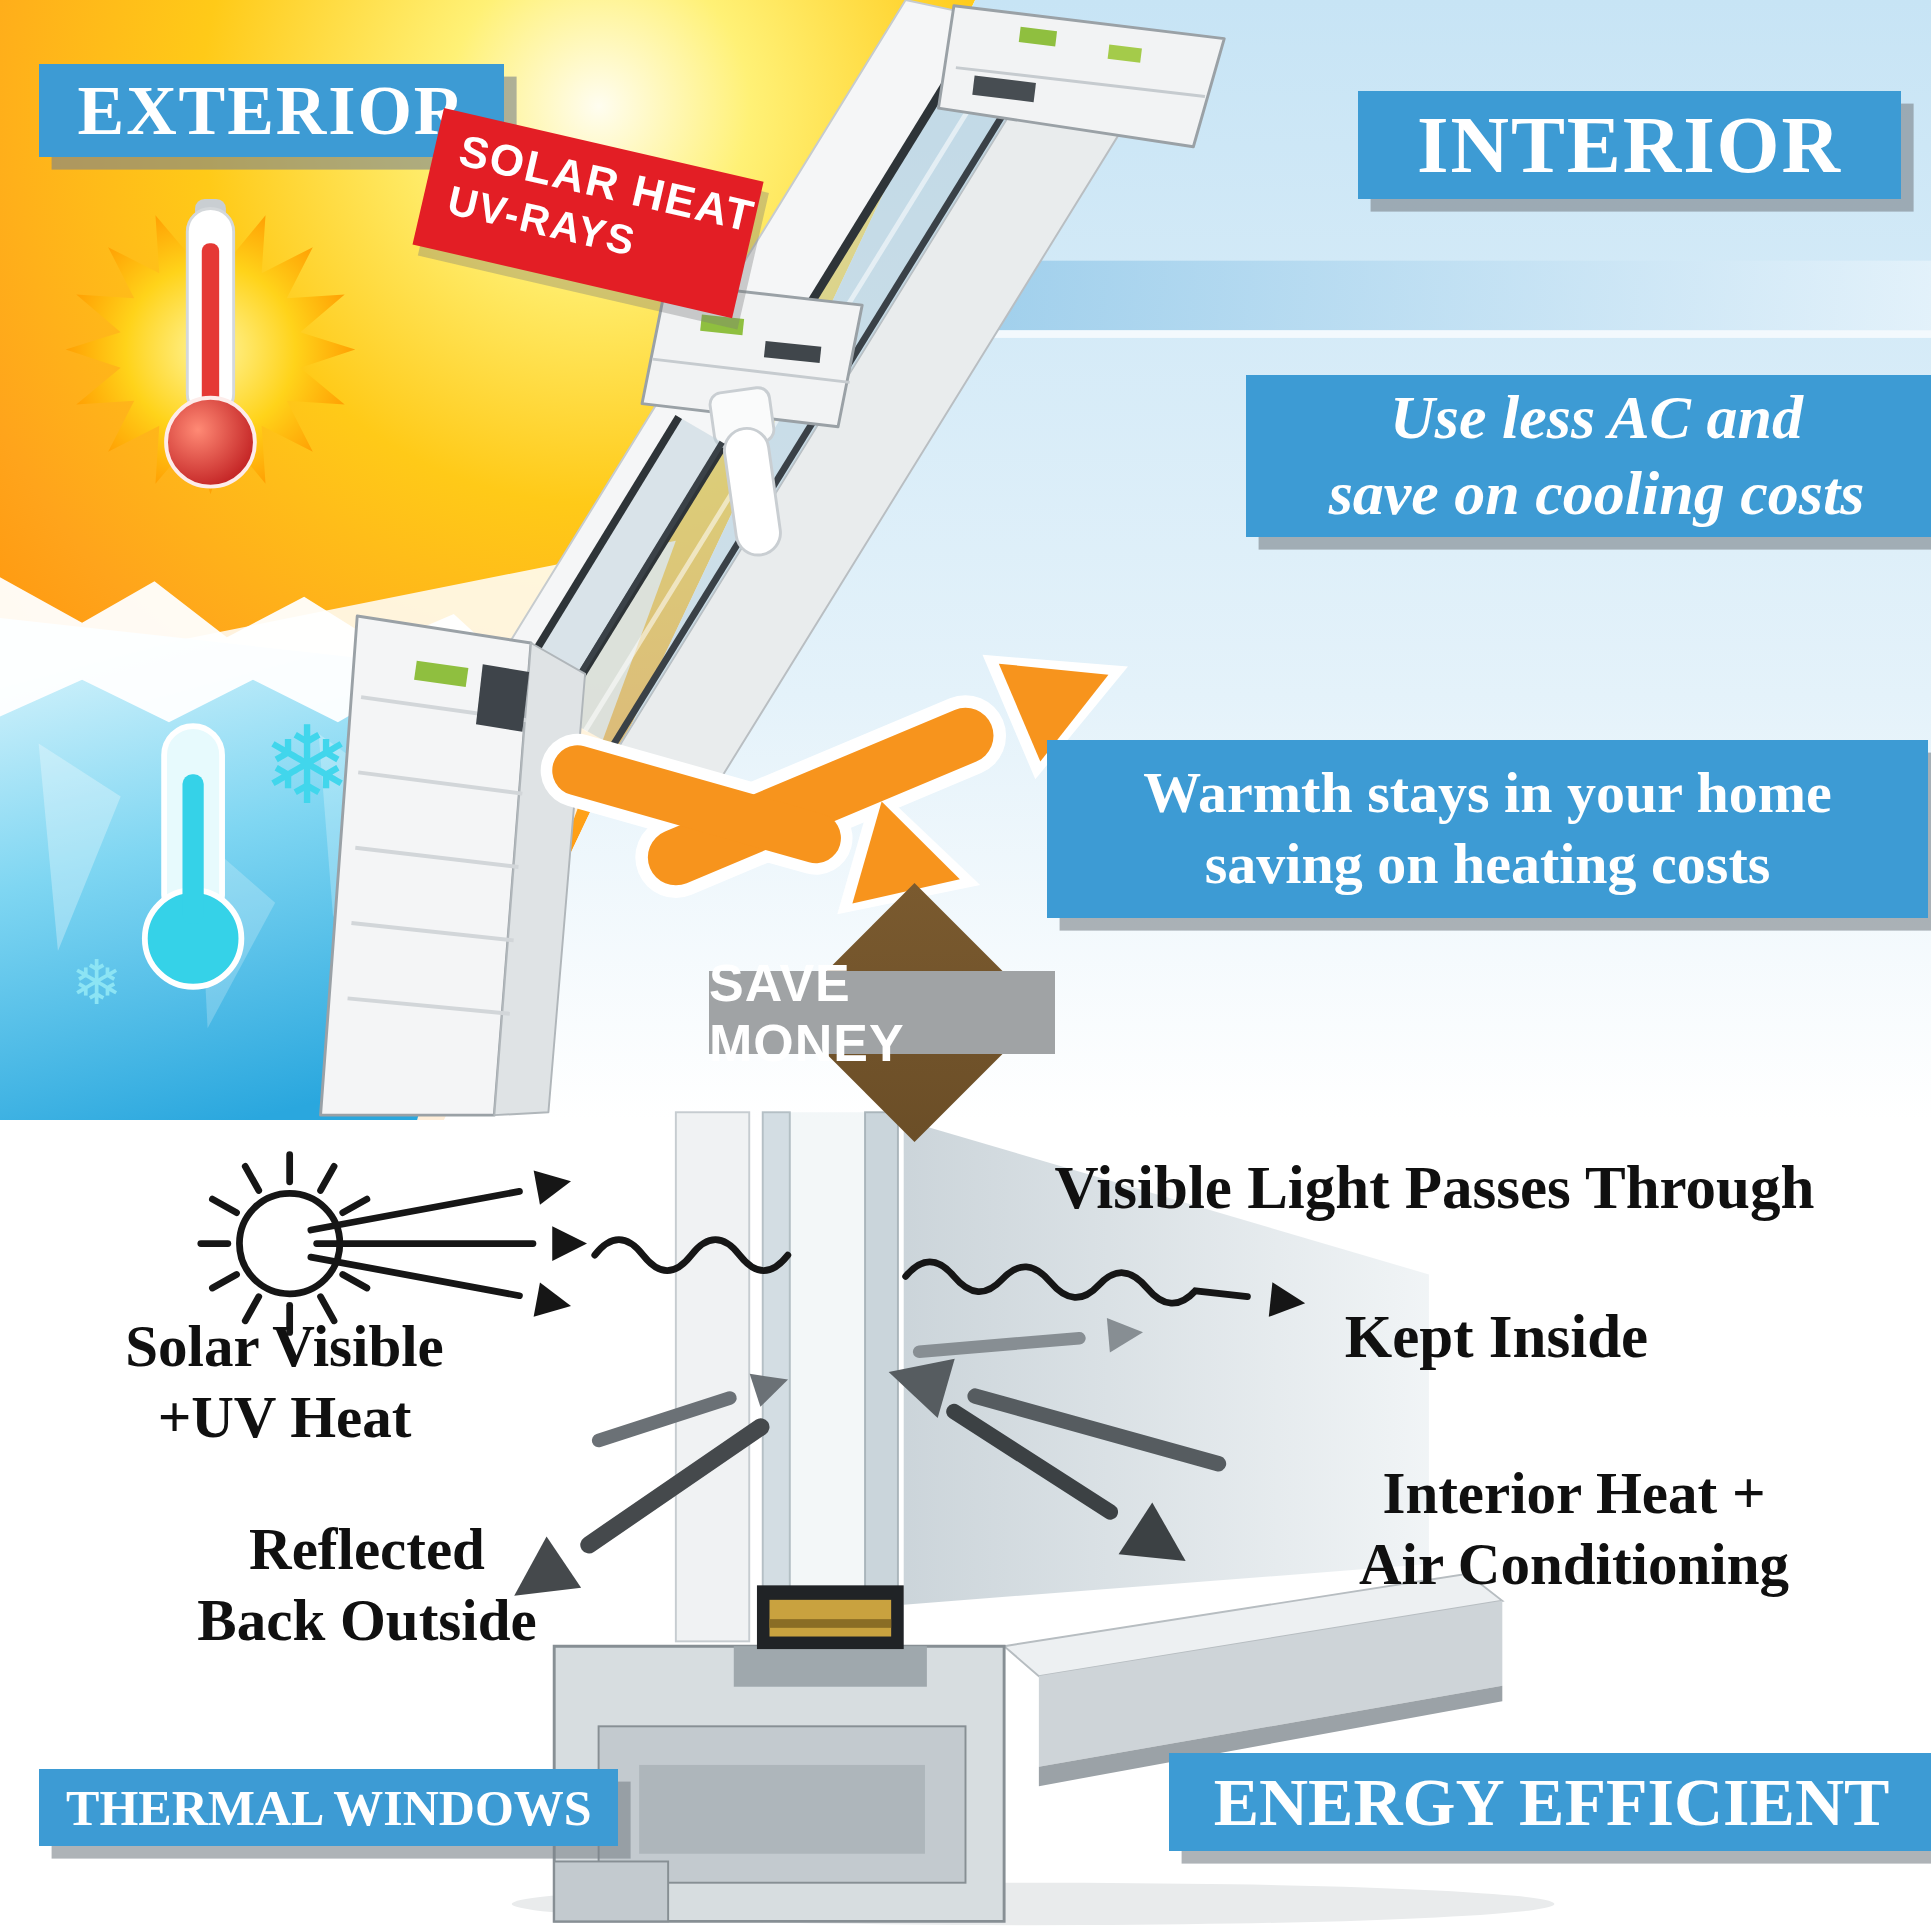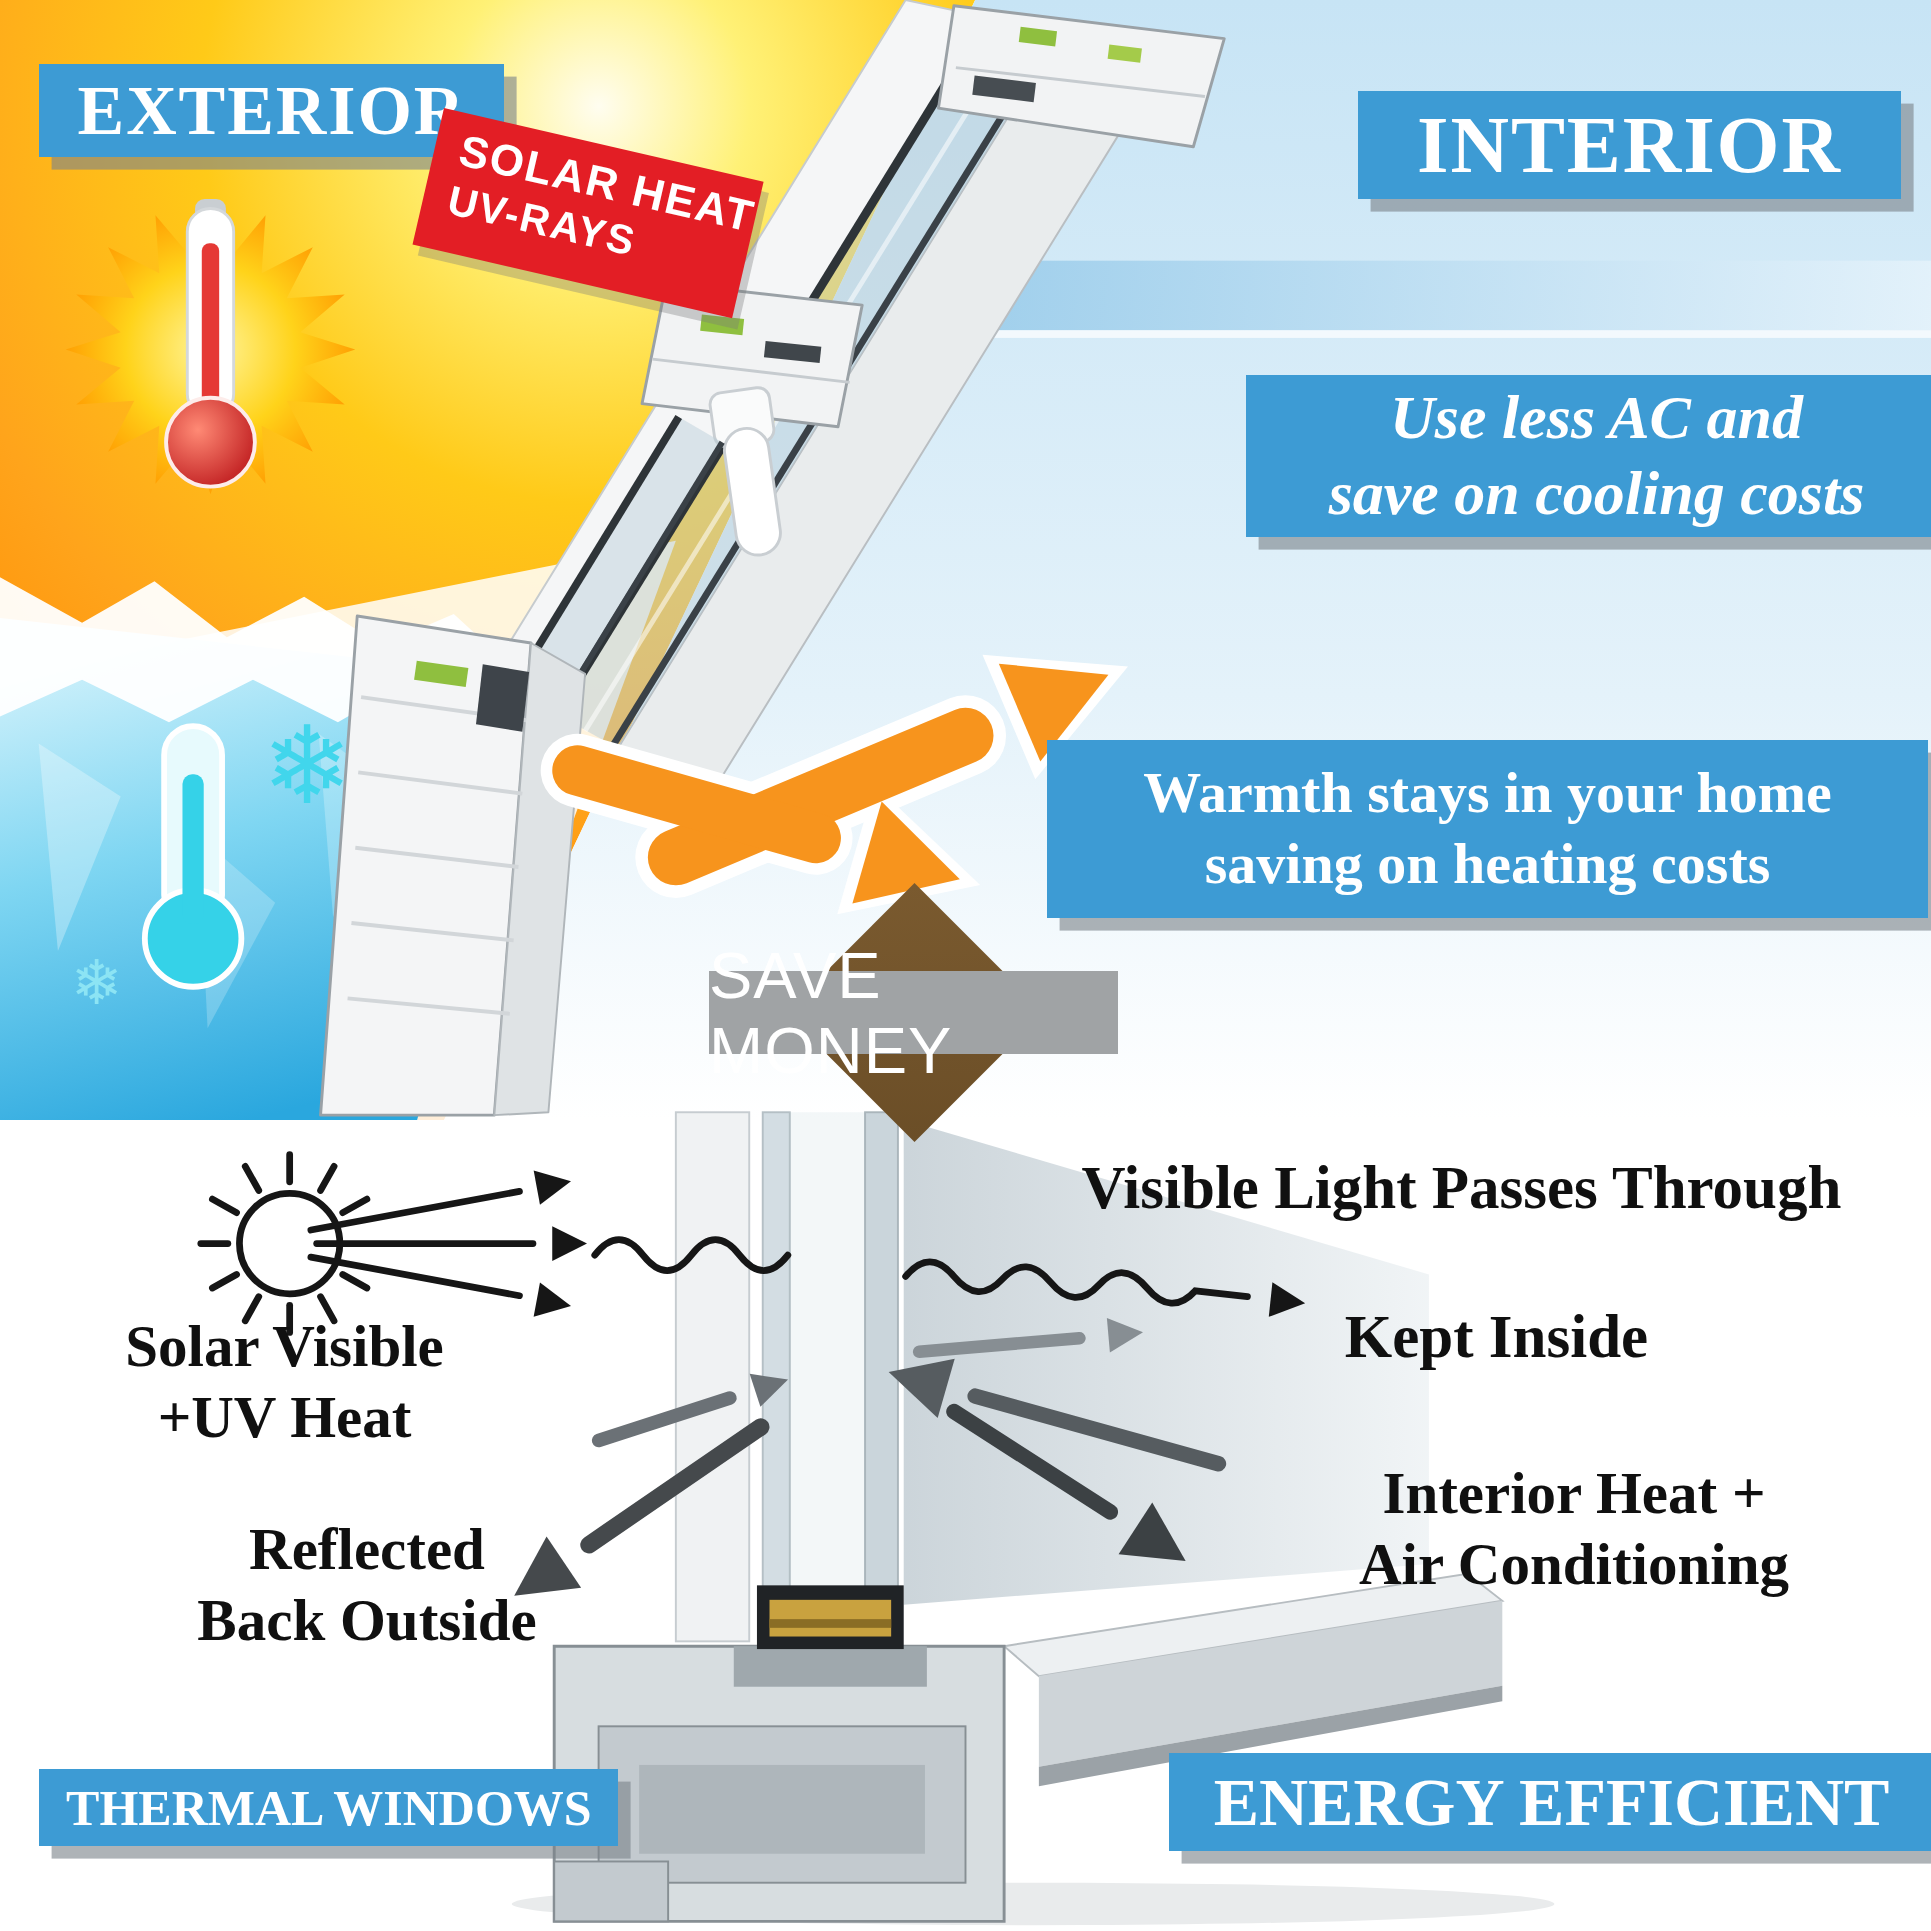--- a/index.html
+++ b/index.html
@@ -20,27 +20,27 @@
 
   .ribbon{position:absolute;left:444px;top:108px;width:328px;height:140px;
           background:var(--ribbon-red,#e31e25);transform:rotate(13deg);transform-origin:top left;
           color:#fff;font-family:"Liberation Sans",sans-serif;font-weight:700;
           padding:11.6px 0 0 25px;box-sizing:border-box;box-shadow:7.7px 9.7px 0 rgba(120,120,120,.35);}
   .ribbon-line1{font-size:44px;letter-spacing:1.9px;}
   .ribbon-line2{font-size:41px;letter-spacing:1.9px;margin-top:3.9px;}
 
   .diamond{position:absolute;left:823px;top:921px;width:183px;height:183px;transform:rotate(45deg);
            background:linear-gradient(135deg,var(--diamond-brown,#7a5a2f),#6b4e27);}
-  #save-money-banner{position:absolute;left:709px;top:971px;width:409px;height:83px;
+  #save-money-banner{position:absolute;left:709px;top:971px;width:346px;height:83px;
            background:var(--banner-gray,#a0a3a5);color:#fff;font-family:"Liberation Sans",sans-serif;
-           font-weight:400;font-size:65px;letter-spacing:1px;
+           font-weight:700;font-size:52px;letter-spacing:1px;
            display:flex;align-items:center;justify-content:center;}
 
   .dark-text{position:absolute;color:var(--dark-text,#101010);font-weight:700;text-align:center;line-height:1.2;}
-  #visible-light-text{left:993px;top:1151px;width:937px;font-size:61px;}
+  #visible-light-text{left:966px;top:1151px;width:937px;font-size:61px;}
   #kept-inside-text{left:1255px;top:1300px;width:483px;font-size:61px;}
   #solar-energy-text{left:53px;top:1311px;width:463px;font-size:59px;}
   #reflected-text{left:121px;top:1514px;width:492px;font-size:59px;}
   #interior-heat-text{left:1260px;top:1458px;width:628px;font-size:59px;}
 </style>
 </head>
 <body>
 
 <div class="stage">
 

